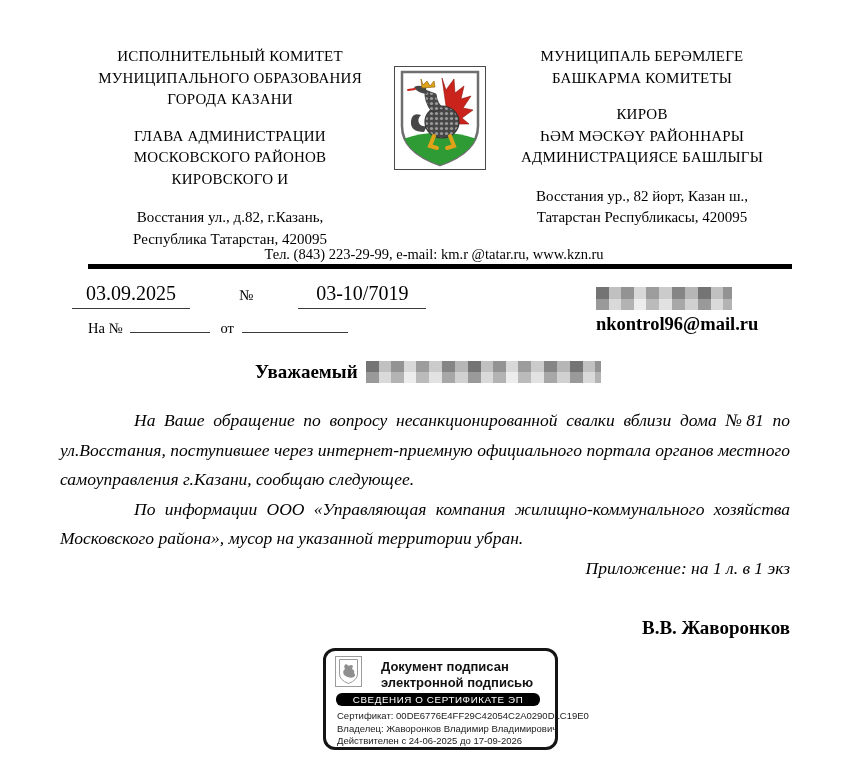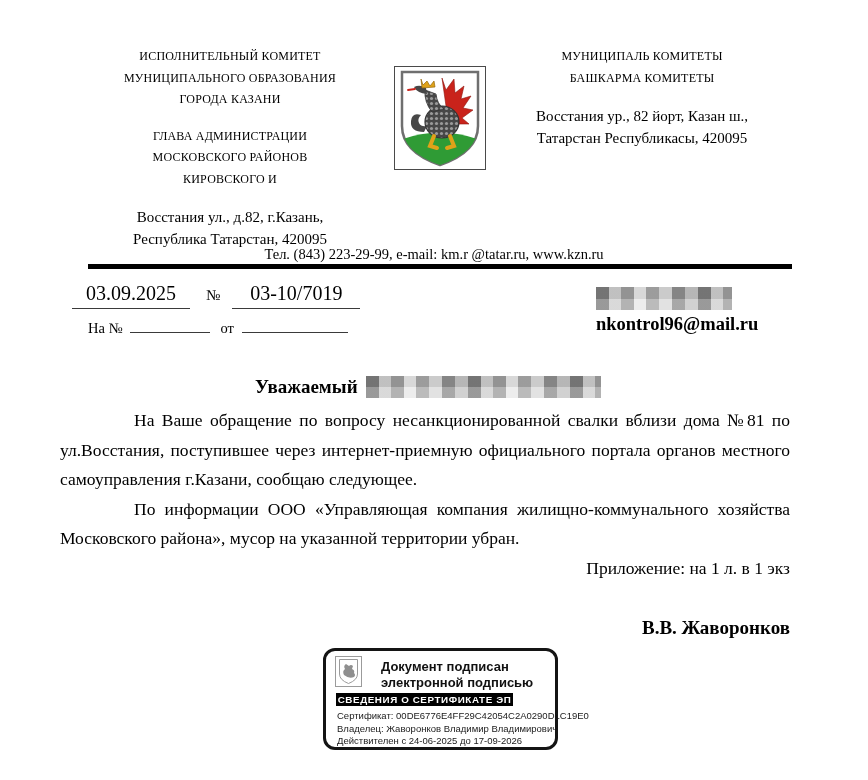--- a/index.html
+++ b/index.html
@@ -11,21 +11,21 @@
     background: #ffffff;
     font-family: "Liberation Serif", serif;
     color: #000;
     overflow: hidden;
   }
 
   
   .lh-block { position: absolute; top: 46px; text-align: center; line-height: 21.5px; }
   .lh-left  { left: 62px;  width: 336px; }
   .lh-right { left: 482px; width: 320px; }
-  .lh-org, .lh-title { font-size: 12px; letter-spacing: 0.2px; }
+  .lh-org, .lh-title { font-size: 15px; letter-spacing: 0.2px; }
   .lh-title { margin-top: 15px; }
   .lh-addr  { margin-top: 17px; font-size: 15px; }
   .lh-org div, .lh-title div, .lh-addr div { white-space: nowrap; }
 
   .emblem {
     position: absolute; left: 394px; top: 66px;
     width: 92px; height: 104px;
   }
 
   .contact-line {
@@ -33,21 +33,21 @@
     text-align: center; font-size: 14.5px;
   }
   .thick-rule {
     position: absolute; left: 88px; top: 264px;
     width: 704px; height: 5px; background: #000;
   }
 
   
   .ref-line1 {
     position: absolute; left: 72px; top: 282px;
-    display: flex; align-items: baseline;
+    display: flex; align-items: baseline; gap: 33px;
   }
   .ref-date, .ref-number {
     display: inline-block; font-size: 20px;
     border-bottom: 1.5px solid #3a3a3a;
     text-align: center; padding-bottom: 3px;
   }
   .ref-date { width: 118px; }
   .ref-number { width: 128px; }
   .ref-no-sign { font-size: 15px; margin: 0 12px 0 16px; }
   .ref-line2 {
@@ -63,29 +63,29 @@
   .mosaic {
     background-image:
       repeating-linear-gradient(0deg, rgba(255,255,255,0.22) 0 11px, rgba(0,0,0,0.07) 11px 23px),
       repeating-linear-gradient(90deg, #7d7d7d 0 13px, #cfcfcf 13px 25px, #9e9e9e 25px 38px,
         #e8e8e8 38px 50px, #a8a8a8 50px 63px, #dadada 63px 76px, #8f8f8f 76px 89px, #c4c4c4 89px 102px);
   }
   .mosaic-name { width: 136px; height: 23px; }
   .addr-email { font-size: 18.5px; font-weight: bold; margin-top: 4px; white-space: nowrap; }
 
   
-  .salutation { position: absolute; left: 255px; top: 376px; display: flex; align-items: center; }
+  .salutation { position: absolute; left: 255px; top: 361px; display: flex; align-items: center; }
   .salutation-word { font-size: 19px; font-weight: bold; }
   .mosaic-salut { width: 235px; height: 22px; margin-left: 8px; }
 
   
   .letter-body { position: absolute; left: 60px; top: 406px; width: 730px; }
   .letter-body p {
     margin: 0; font-size: 17.5px; line-height: 29.5px;
-    text-indent: 74px; text-align: justify;
+    text-indent: 74px; text-align: justify; font-style: italic;
   }
   .letter-body p.no-justify { text-align: right; }
 
   
   .signature {
     position: absolute; right: 78px; top: 617px;
     font-size: 19px; font-weight: bold; white-space: nowrap;
   }
 
   
@@ -101,24 +101,24 @@
     width: 27px; height: 31px;
     border: 1px solid #9b9b9b;
     display: flex; align-items: center; justify-content: center;
   }
   .stamp-title {
     position: absolute; left: 55px; top: 8px;
     font-size: 13px; font-weight: bold; line-height: 15.5px; color: #111;
     white-space: nowrap;
   }
   .stamp-bar {
-    position: absolute; left: 10px; top: 42px; width: 177px; height: 13px;
+    position: absolute; left: 10px; top: 42px; width: 204px; height: 13px;
     background: #000; color: #fff;
-    font-size: 9.8px; font-weight: bold; letter-spacing: 0.6px;
-    text-align: center; line-height: 13px; white-space: nowrap;
+    font-size: 9.8px; font-weight: normal; letter-spacing: 0.6px;
+    text-align: center; line-height: 13px; white-space: nowrap; border-radius: 6px;
   }
   .stamp-info {
     position: absolute; left: 11px; top: 59px;
     font-size: 9.5px; line-height: 12.5px; color: #1a1a1a; white-space: nowrap;
   }
 </style>
 </head>
 <body>
 
 <div class="page">
@@ -162,22 +162,27 @@
       <path d="M38,46 Q30,36 31,24 L42,28 Q43,38 50,43 Z" fill="url(#sc)" stroke="#333333" stroke-width="0.8"></path>
       <path d="M32,22 Q26,18 20,21 Q23,27 33,28 Z" fill="#474747"></path>
       <path d="M21,23 L14,24" stroke="#c9231b" stroke-width="1.8" stroke-linecap="round"></path>
       <path d="M27,13 L29,19 L33,15 L36,20 L40,15 L41,21 L28,22 Z" fill="#dfa219" stroke="#96690a" stroke-width="0.7"></path>
       <path d="M40,70 L36,80 L43,82 M56,70 L60,80 L53,82" stroke="#dfa219" stroke-width="4" fill="none" stroke-linecap="round"></path>
     </svg>
   </div>
 
   <div class="lh-block lh-right">
     <div class="lh-org">
-      <div>МУНИЦИПАЛЬ КОМИТЕТЫ</div>
+      <div>МУНИЦИПАЛЬ БЕРӘМЛЕГЕ</div>
       <div>БАШКАРМА КОМИТЕТЫ</div>
+    </div>
+    <div class="lh-title">
+      <div>КИРОВ</div>
+      <div>ҺӘМ МӘСКӘҮ РАЙОННАРЫ</div>
+      <div>АДМИНИСТРАЦИЯСЕ БАШЛЫГЫ</div>
     </div>
     <div class="lh-addr">
       <div>Восстания ур., 82 йорт, Казан ш.,</div>
       <div>Татарстан Республикасы, 420095</div>
     </div>
   </div>
 
   <div class="contact-line">Тел. (843) 223-29-99, e-mail: km.r @tatar.ru, www.kzn.ru</div>
   <div class="thick-rule"></div>
 

